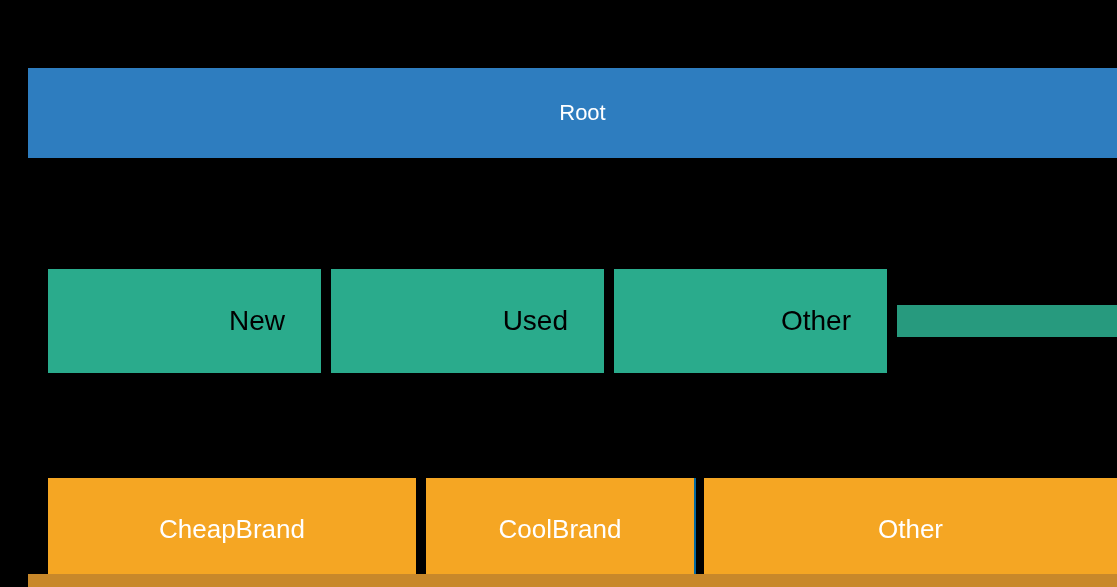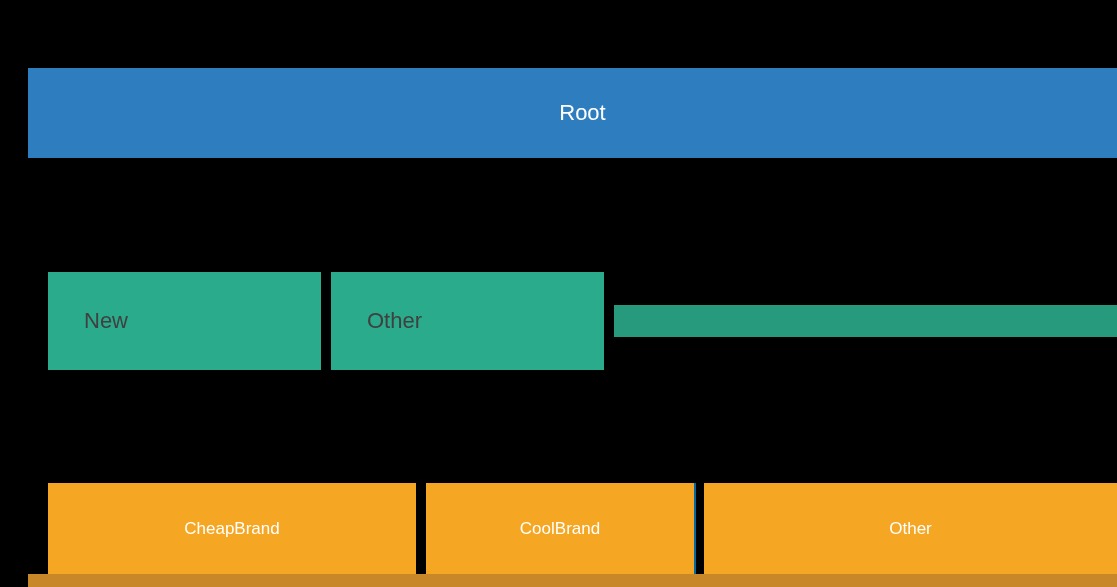--- a/index.html
+++ b/index.html
@@ -42,23 +42,23 @@
       background: transparent;
       z-index: 3;
       left: 0;
       right: 0;
       display: flex;
     }
 
     .condition-segment {
       display: flex;
       align-items: center;
-      justify-content: flex-start;
-      color: #404040;
-      font-size: 22px;
+      justify-content: flex-end;
+      color: #000000;
+      font-size: 28px;
     }
 
     .seg-new {
       background: #2aab8c;
       width: 275px;
       border-right: 2px solid #000;
     }
 
     .seg-used {
       background: #2aab8c;
@@ -86,21 +86,21 @@
       left: 0;
       right: 0;
       display: flex;
     }
 
     .brand-segment {
       display: flex;
       align-items: center;
       justify-content: center;
       color: #fff;
-      font-size: 17px;
+      font-size: 26px;
     }
 
     .seg-cheapbrand {
       background: #f5a623;
       width: 370px;
       border-right: 2px solid #000;
     }
 
     .seg-coolbrand {
       background: #f5a623;
@@ -127,20 +127,23 @@
 <body>
 
 <div class="layer root-bar">
   <span class="label">Root</span>
 </div>
 
 <div class="layer condition-bar">
   <div class="condition-segment seg-new">
     <span>New</span>
   </div>
+  <div class="condition-segment seg-used">
+    <span>Used</span>
+  </div>
   <div class="condition-segment seg-other-cond">
     <span>Other</span>
   </div>
   <div class="condition-segment seg-extra-cond">
   </div>
 </div>
 
 <div class="layer brand-bar">
   <div class="brand-segment seg-cheapbrand">
     <span>CheapBrand</span>

